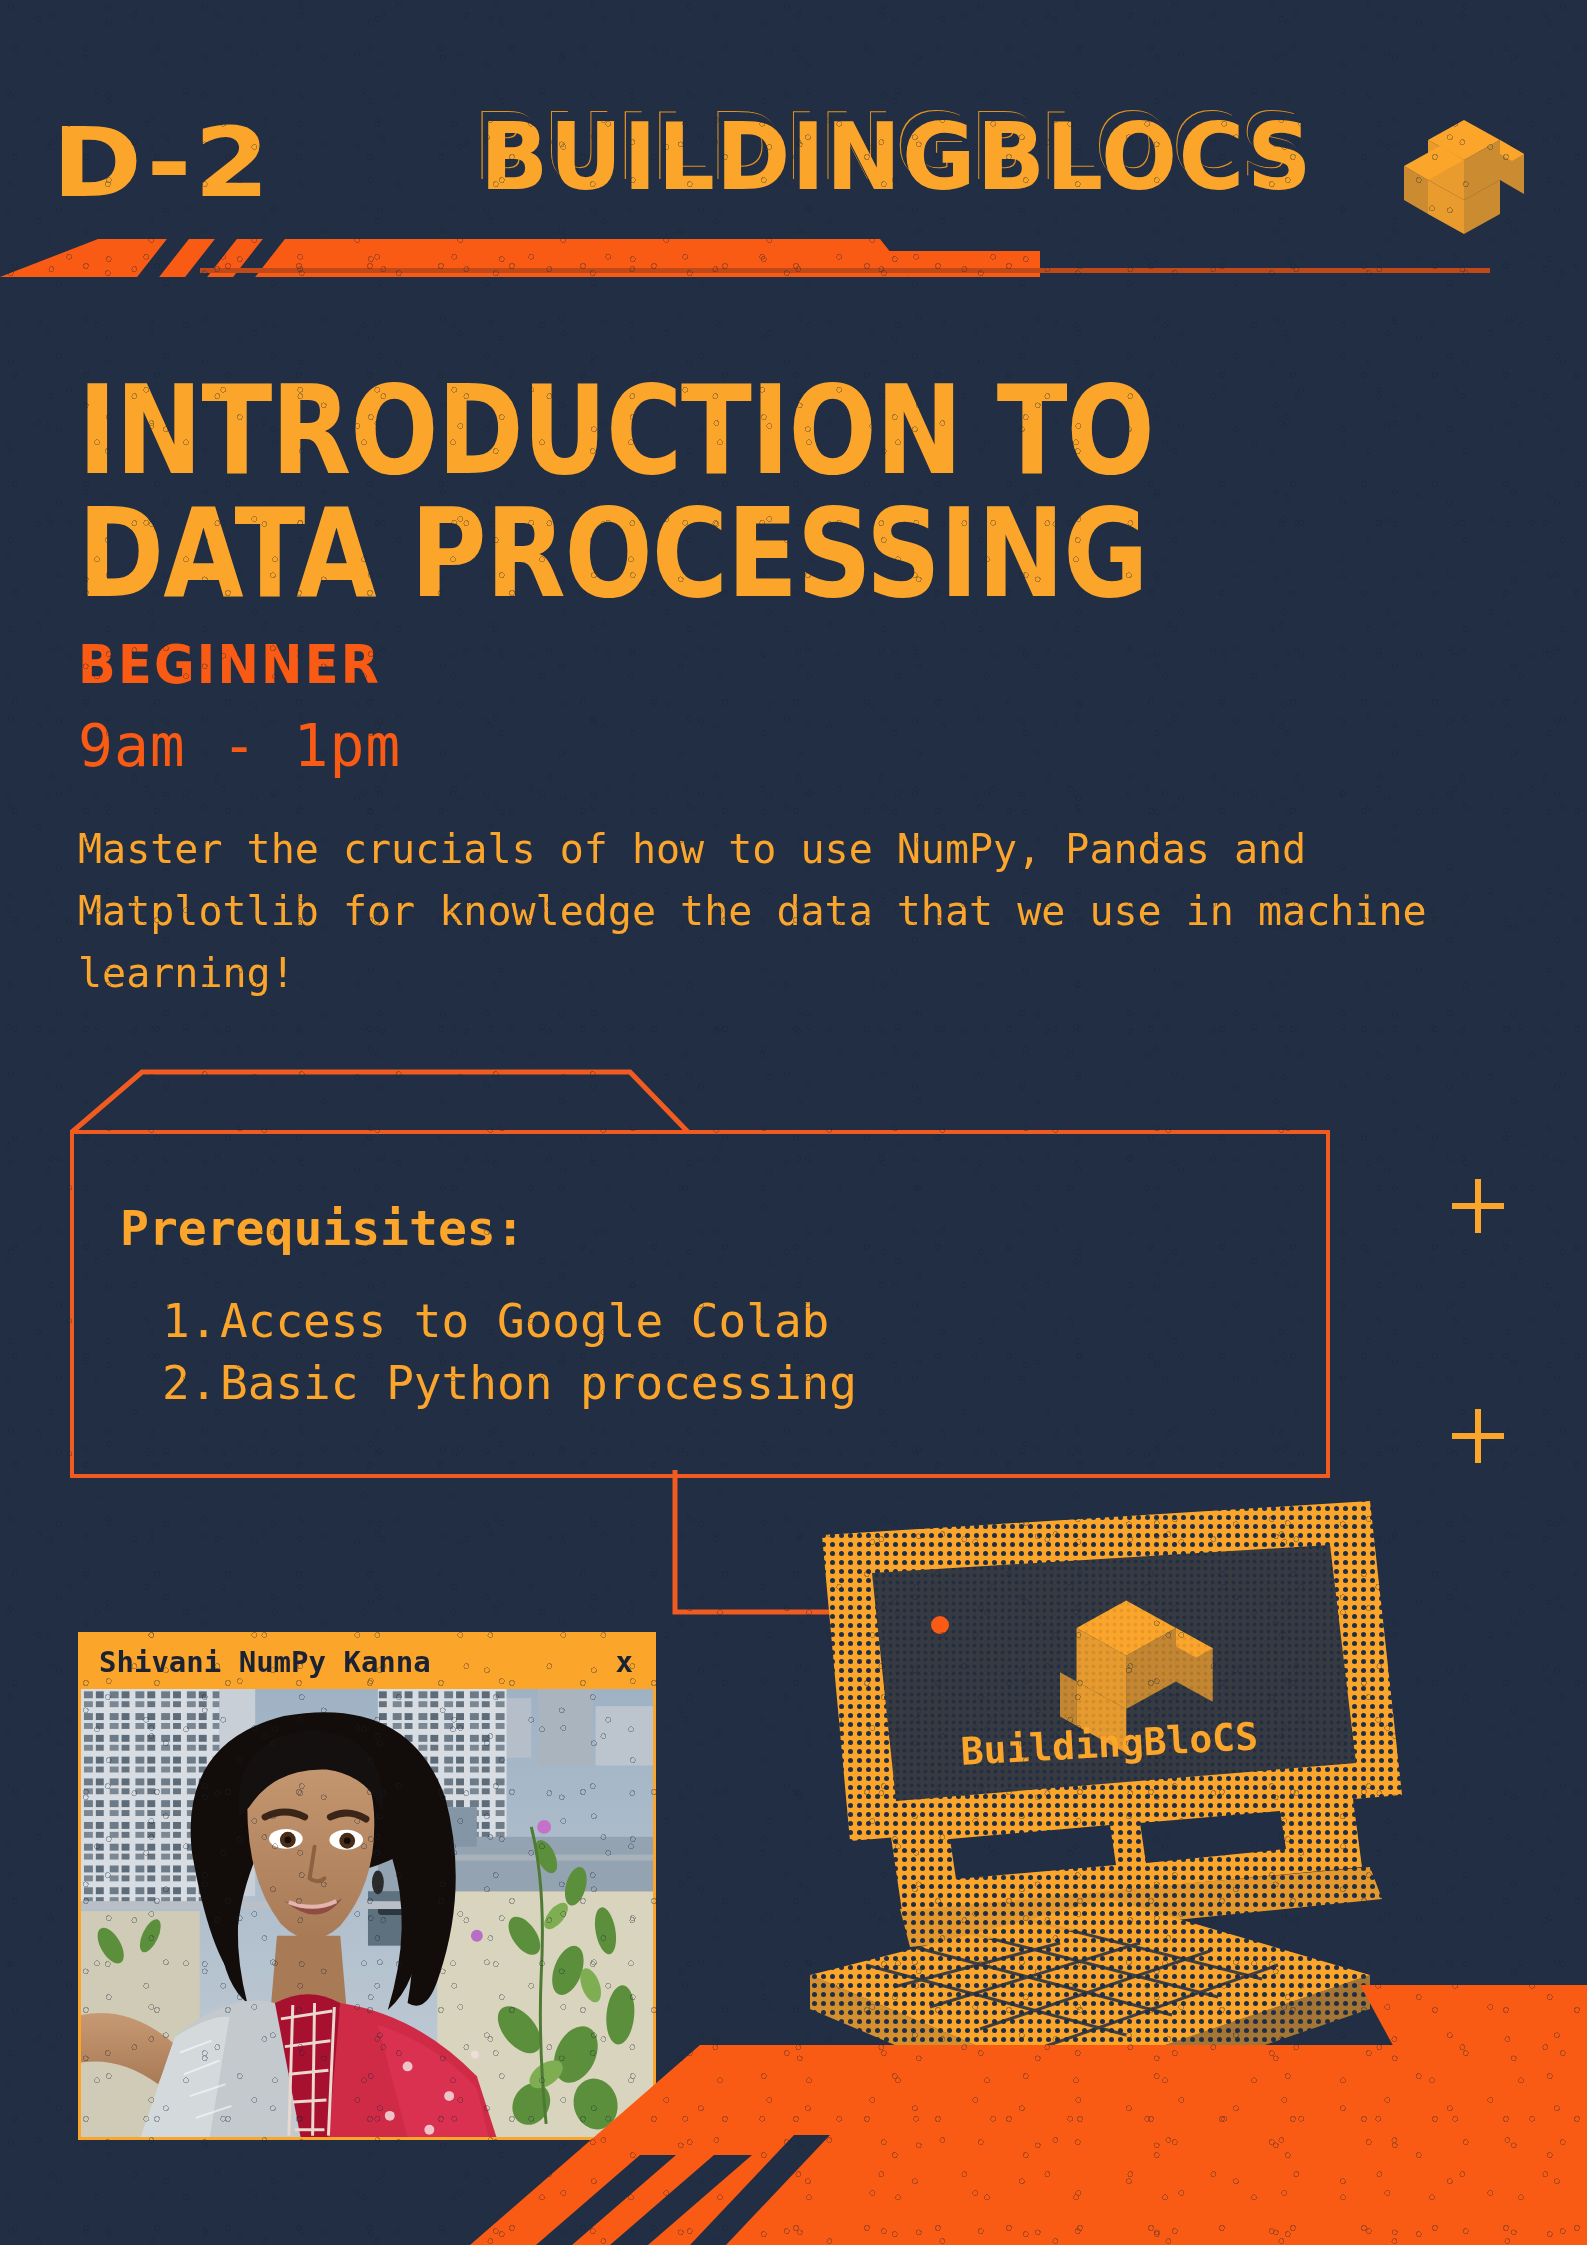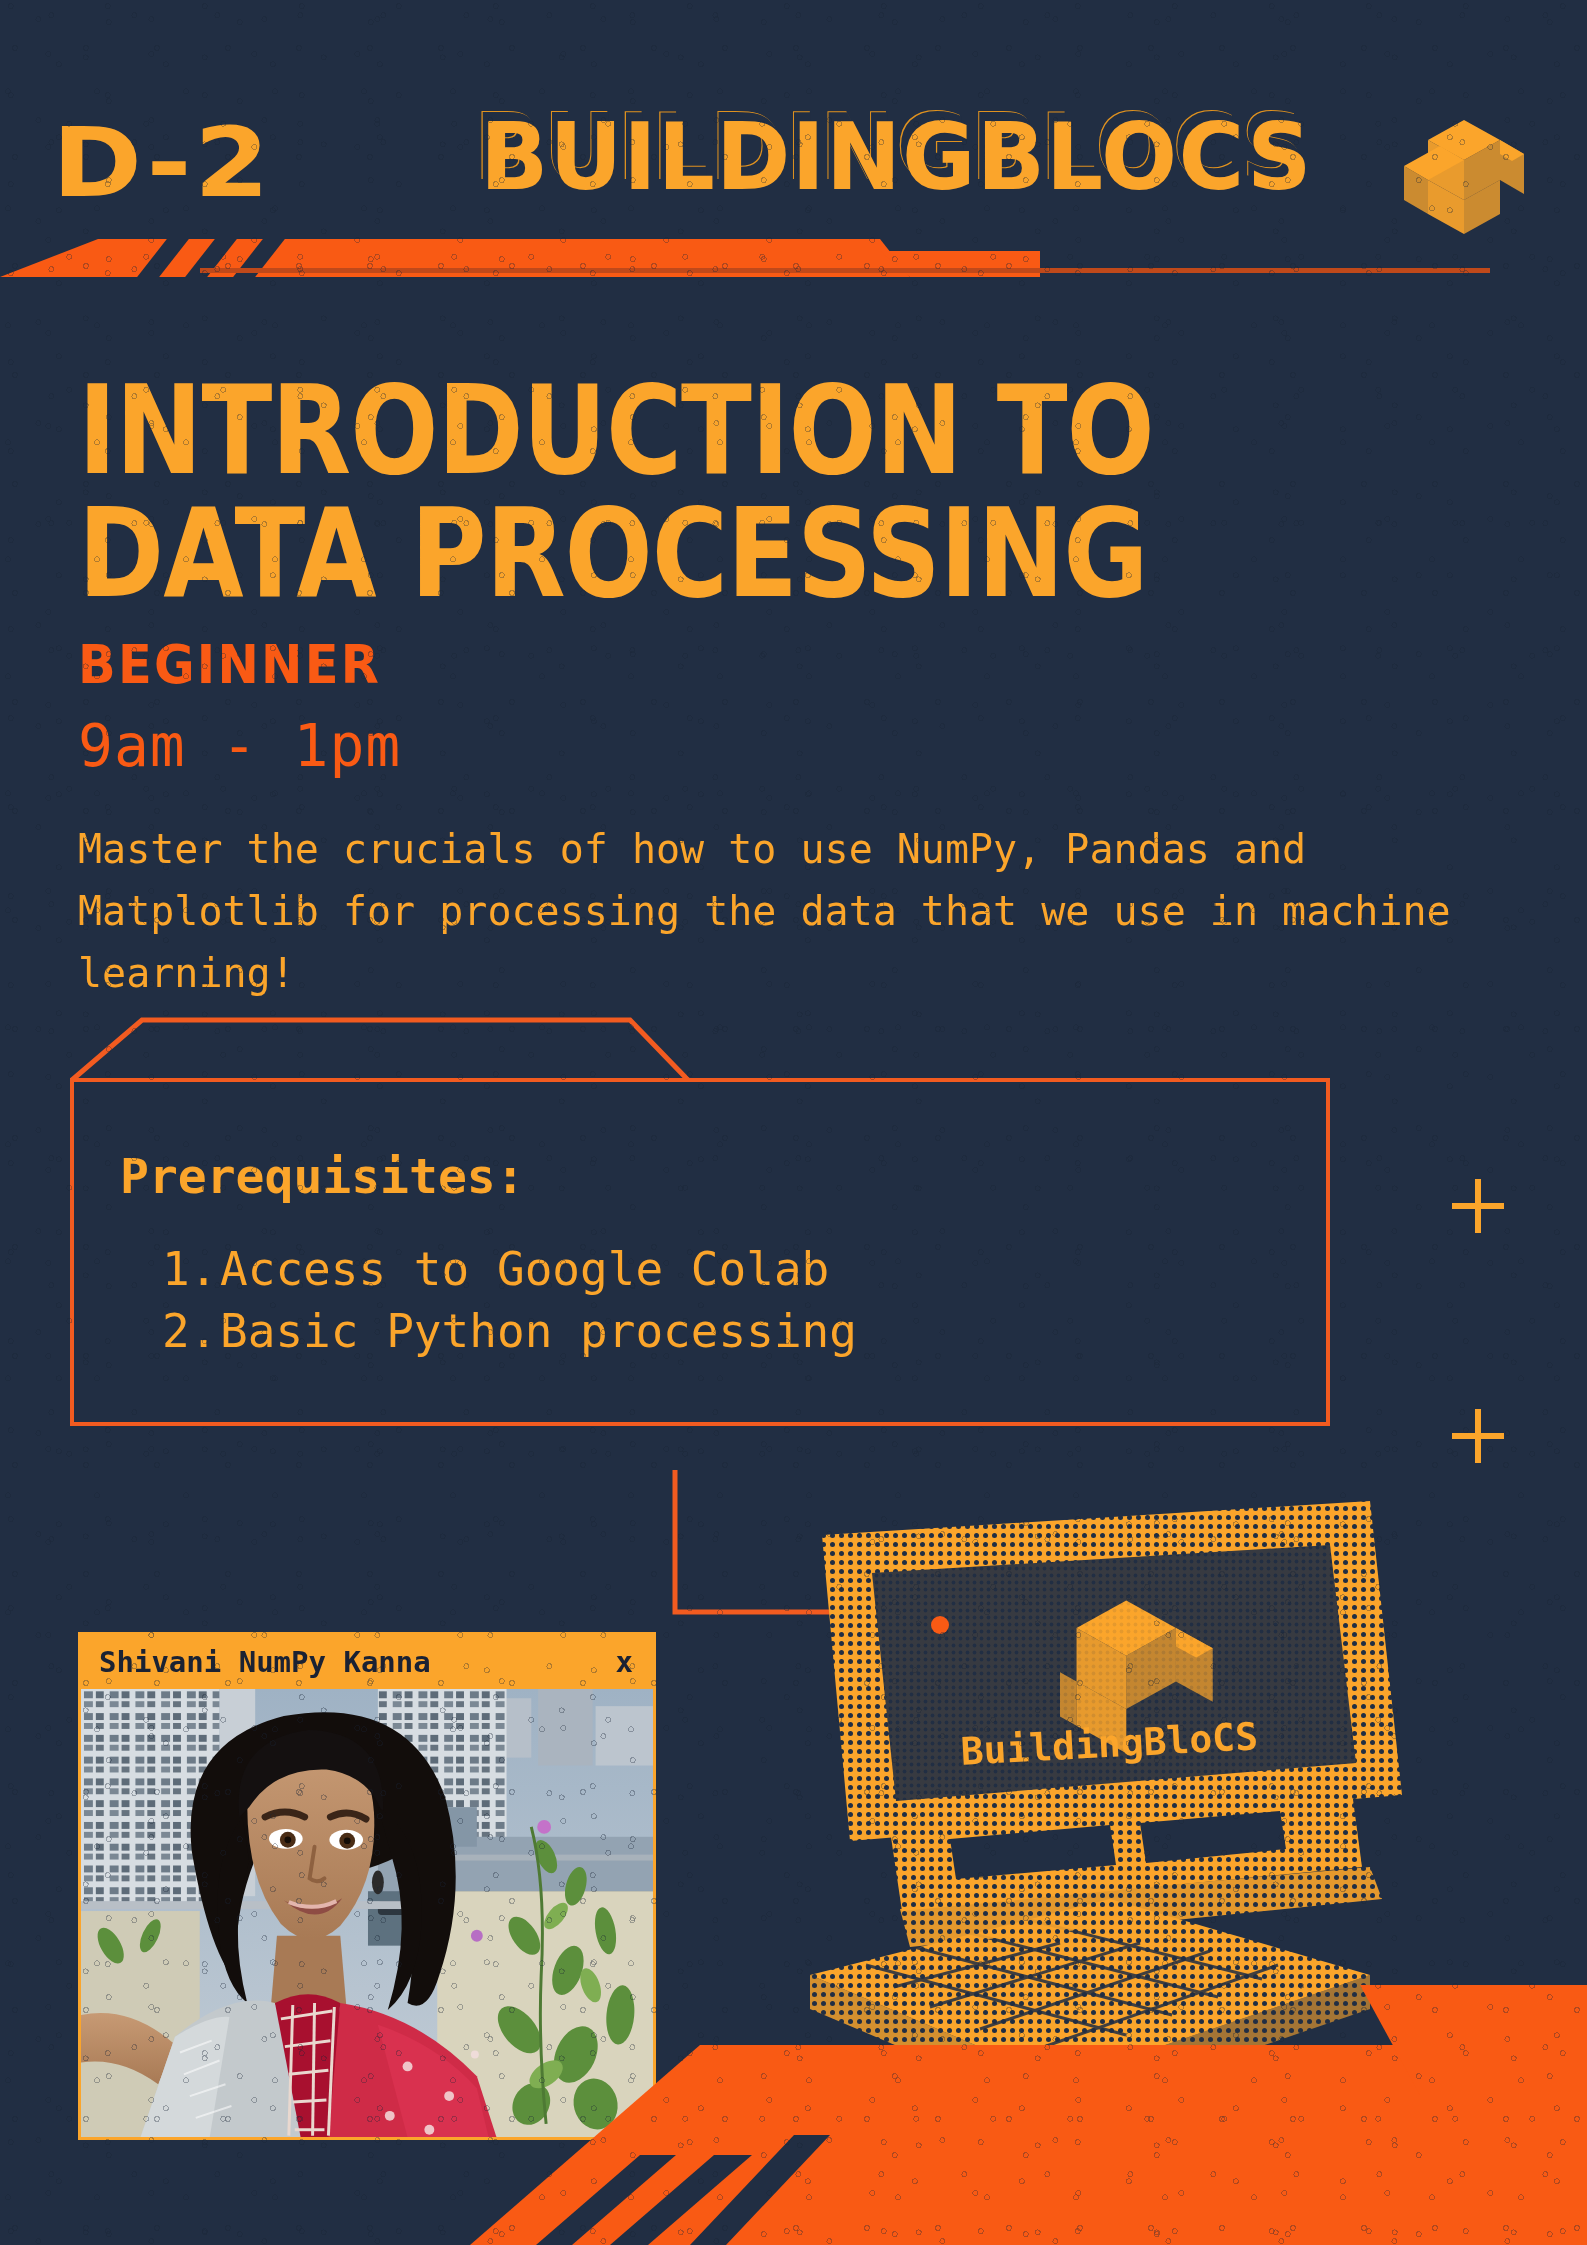--- a/index.html
+++ b/index.html
@@ -108,21 +108,21 @@
     font-size:58px; color:#f95a14; letter-spacing:1px;
   }
   .desc{
     position:absolute; left:78px; top:818px; width:1420px;
     font-family:"DejaVu Sans Mono", monospace;
     font-size:40px; line-height:1.55;
     color:#fba52b;
   }
 
   
-  .prereq-wrap{ position:absolute; left:70px; top:1016px; width:1420px; height:420px; }
+  .prereq-wrap{ position:absolute; left:70px; top:1068px; width:1420px; height:420px; }
   .prereq-tab{ position:absolute; left:0; top:0; width:620px; height:66px; }
   .prereq-box{
     position:absolute; left:0; top:62px; width:1260px; height:348px;
     border:4px solid #f25b20; border-top:none;
   }
   .prereq-topline{
     position:absolute; left:0; top:62px; width:1260px; height:4px; background:#f25b20;
   }
   .prereq-title{
     position:absolute; left:50px; top:132px;
@@ -206,21 +206,21 @@
   <div class="slash" style="left:248px"></div>
   <div class="hdr-thinline"></div>
 
   <div class="title">
     <div>INTRODUCTION TO</div>
     <div>DATA PROCESSING</div>
   </div>
 
   <div class="level">BEGINNER</div>
   <div class="time">9am - 1pm</div>
-  <div class="desc">Master the crucials of how to use NumPy, Pandas and Matplotlib for processing the data that we use in machine learning!</div>
+  <div class="desc">Master the crucials of how to use NumPy, Pandas and Matplotlib for knowledge the data that we use in machine learning!</div>
 
   <div class="prereq-wrap">
     <svg class="prereq-tab" viewBox="0 0 620 66" preserveAspectRatio="none">
       <path d="M2,64 L72,4 L560,4 L618,64" fill="none" stroke="#f25b20" stroke-width="5"></path>
     </svg>
     <div class="prereq-topline"></div>
     <div class="prereq-box"></div>
 
     <div class="prereq-title">Prerequisites:</div>
 

